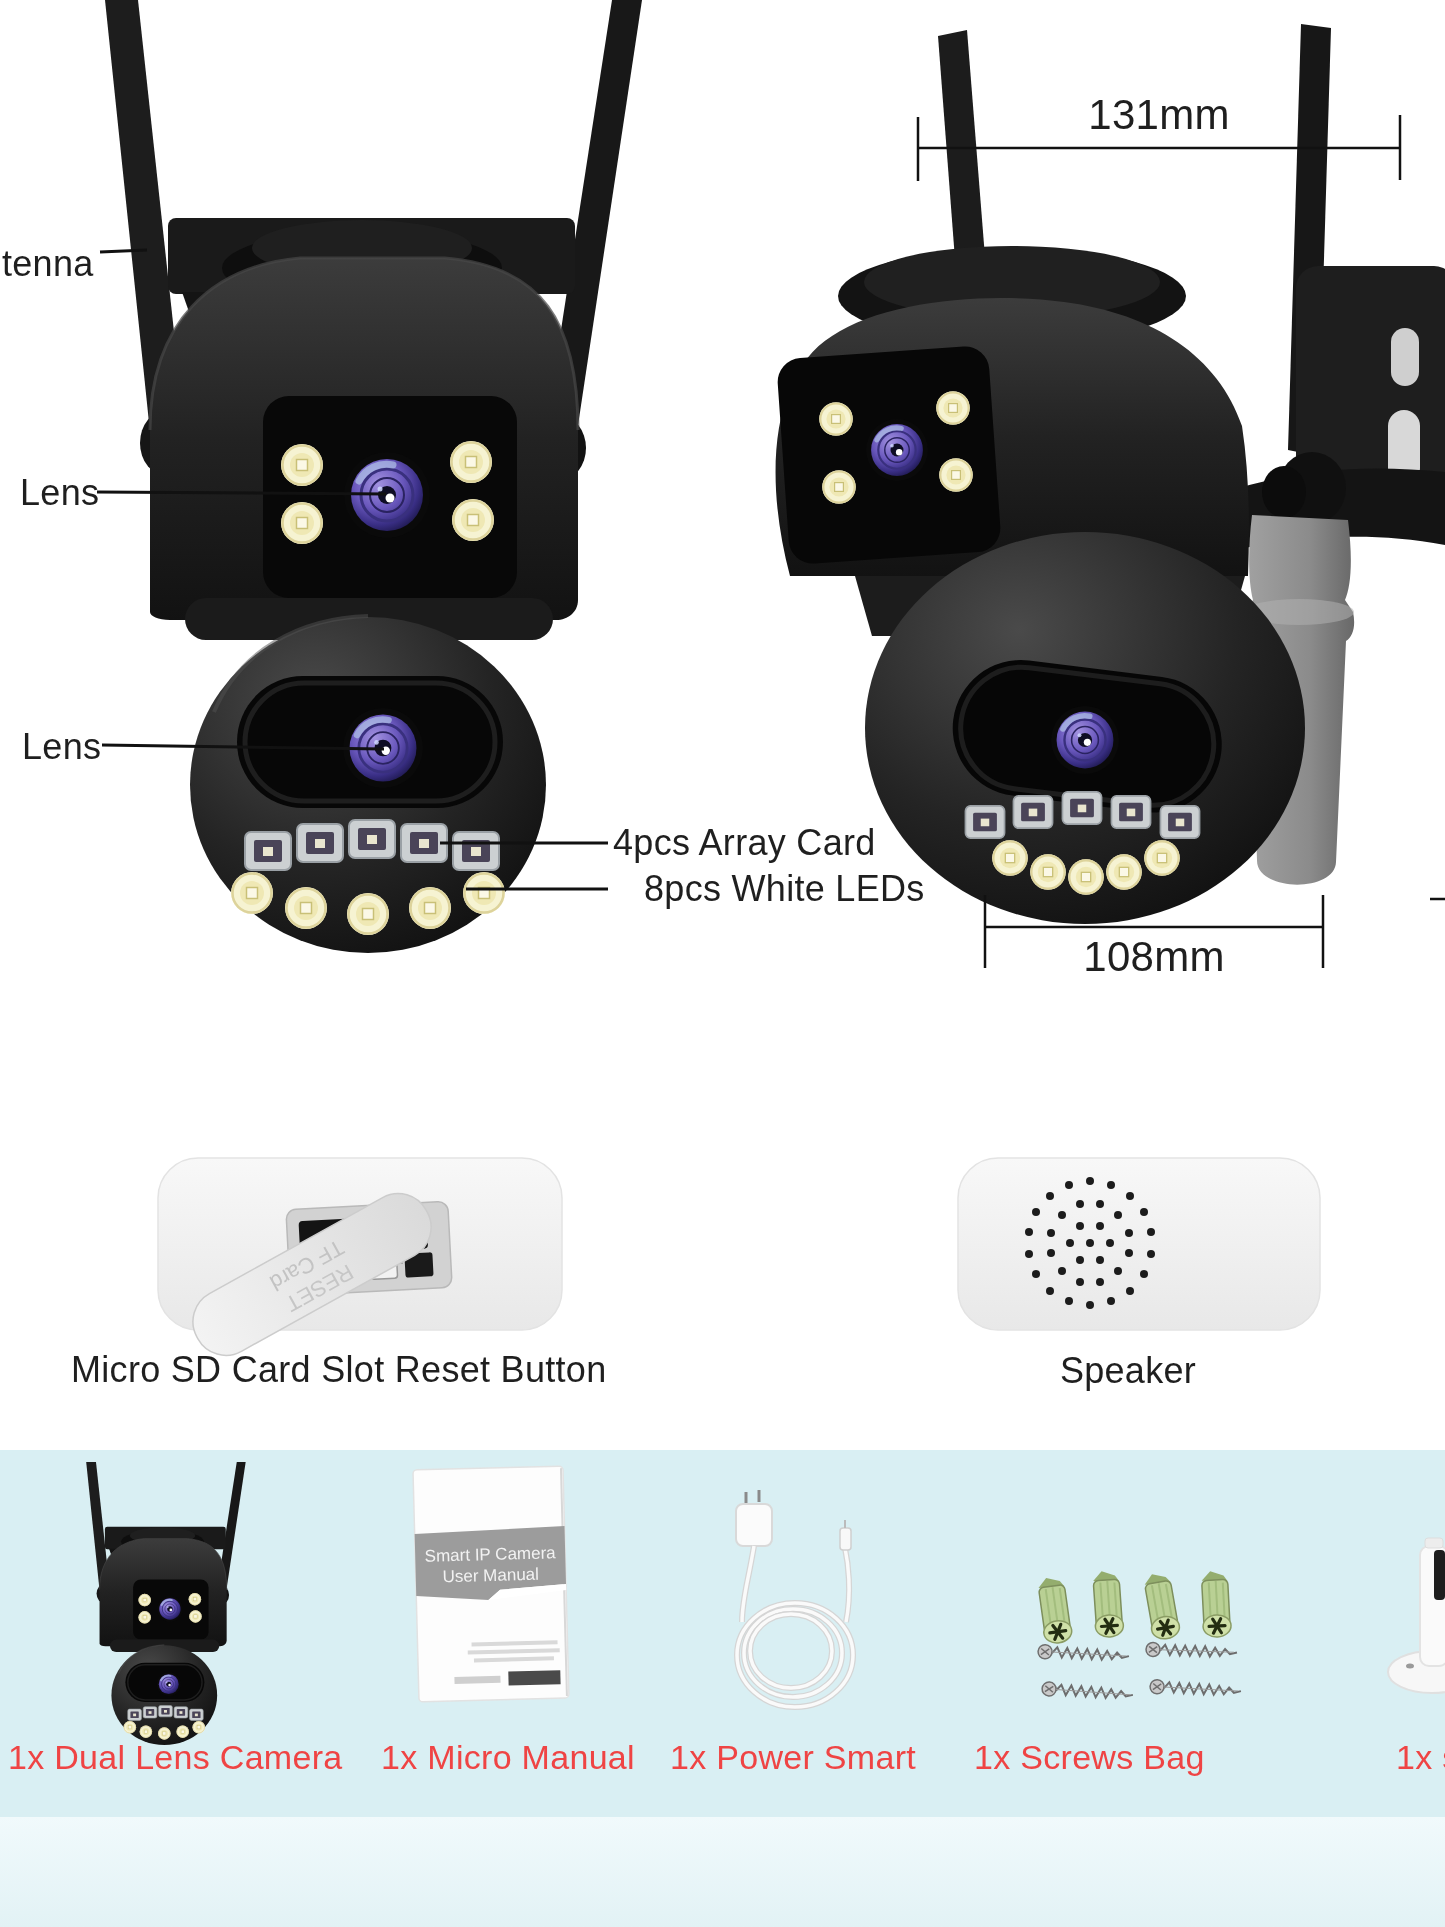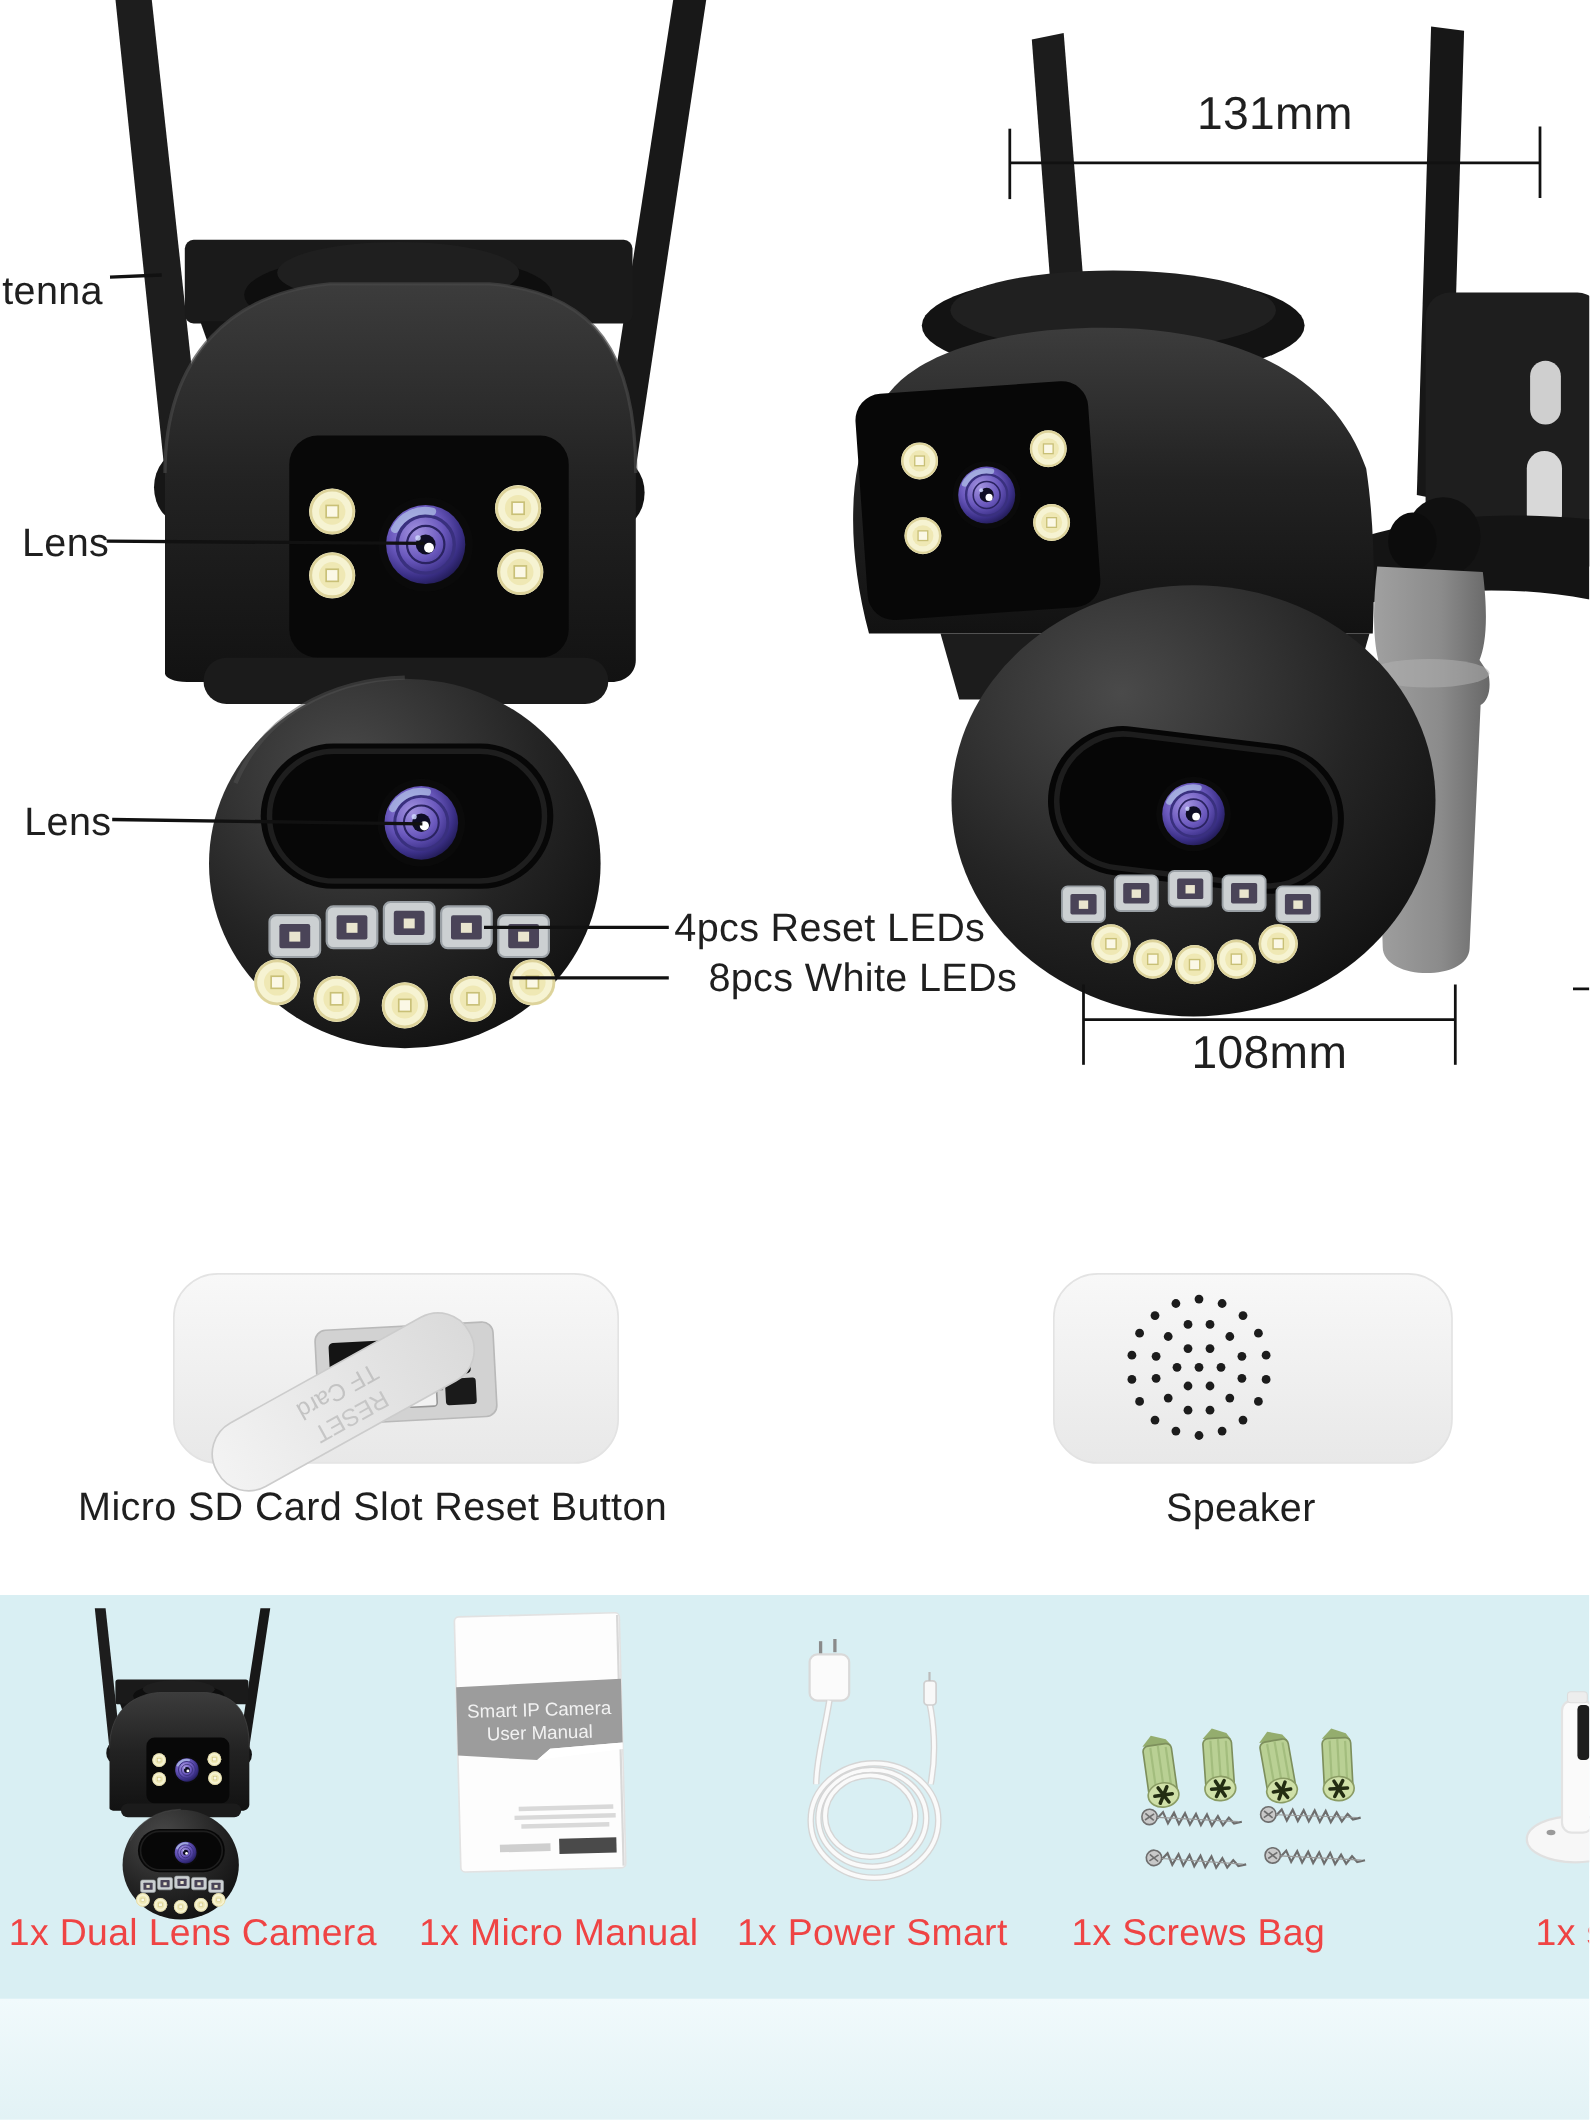--- a/index.html
+++ b/index.html
@@ -11,21 +11,21 @@
   .lbl{position:absolute;white-space:nowrap;color:#1f1f1f;letter-spacing:0.3px;}
   .callout{font-size:36px;line-height:40px;}
   .dim{font-size:42px;line-height:46px;text-align:center;width:220px;}
   .caption{font-size:36px;line-height:42px;text-align:center;}
   .item-label{font-size:34px;line-height:38px;text-align:center;color:#ef4444;}
   .lbl-antenna{left:2px;top:232px;margin-top:12px;}
   .lbl-lens-top{left:20px;top:473px;}
   .lbl-lens-bottom{left:22px;top:727px;}
   .lbl-array{left:613px;top:823px;}
   .lbl-white{left:644px;top:869px;}
-  .lbl-131{left:1049px;top:80px;}
+  .lbl-131{left:1049px;top:92px;}
   .lbl-108{left:1044px;top:934px;}
   .lbl-sd{left:71px;top:1349px;width:500px;}
   .lbl-speaker{left:978px;top:1350px;width:300px;}
   .lbl-item1{left:8px;top:1738px;width:320px;}
   .lbl-item2{left:381px;top:1738px;width:240px;}
   .lbl-item3{left:668px;top:1738px;width:250px;}
   .lbl-item4{left:963px;top:1738px;width:230px;margin-left:11px;}
   .lbl-item5{left:1396px;top:1738px;width:49px;text-align:left;overflow:hidden;}
 </style>
 </head>
@@ -351,21 +351,21 @@
     <ellipse cx="1410" cy="1666" rx="4" ry="2.5" fill="#9a9a9a"></ellipse>
     <rect x="1420" y="1546" width="28" height="120" rx="9" fill="#fafafa" stroke="#e3e3e3" stroke-width="2"></rect>
     <rect x="1434" y="1550" width="11" height="50" rx="4" fill="#1d1d1d"></rect>
     <rect x="1425" y="1538" width="18" height="10" rx="3" fill="#ededed" stroke="#ddd" stroke-width="1"></rect>
   </g>
 </svg>
 
 <div class="lbl callout lbl-antenna">tenna</div>
 <div class="lbl callout lbl-lens-top">Lens</div>
 <div class="lbl callout lbl-lens-bottom">Lens</div>
-<div class="lbl callout lbl-array">4pcs Reset LEDs</div>
+<div class="lbl callout lbl-array">4pcs Array Card</div>
 <div class="lbl callout lbl-white">8pcs White LEDs</div>
 
 <div class="lbl dim lbl-131">131mm</div>
 <div class="lbl dim lbl-108">108mm</div>
 
 <div class="lbl caption lbl-sd">Micro SD Card Slot Reset Button</div>
 <div class="lbl caption lbl-speaker">Speaker</div>
 
 <div class="lbl item-label lbl-item1">1x Dual Lens Camera</div>
 <div class="lbl item-label lbl-item2">1x Micro Manual</div>

